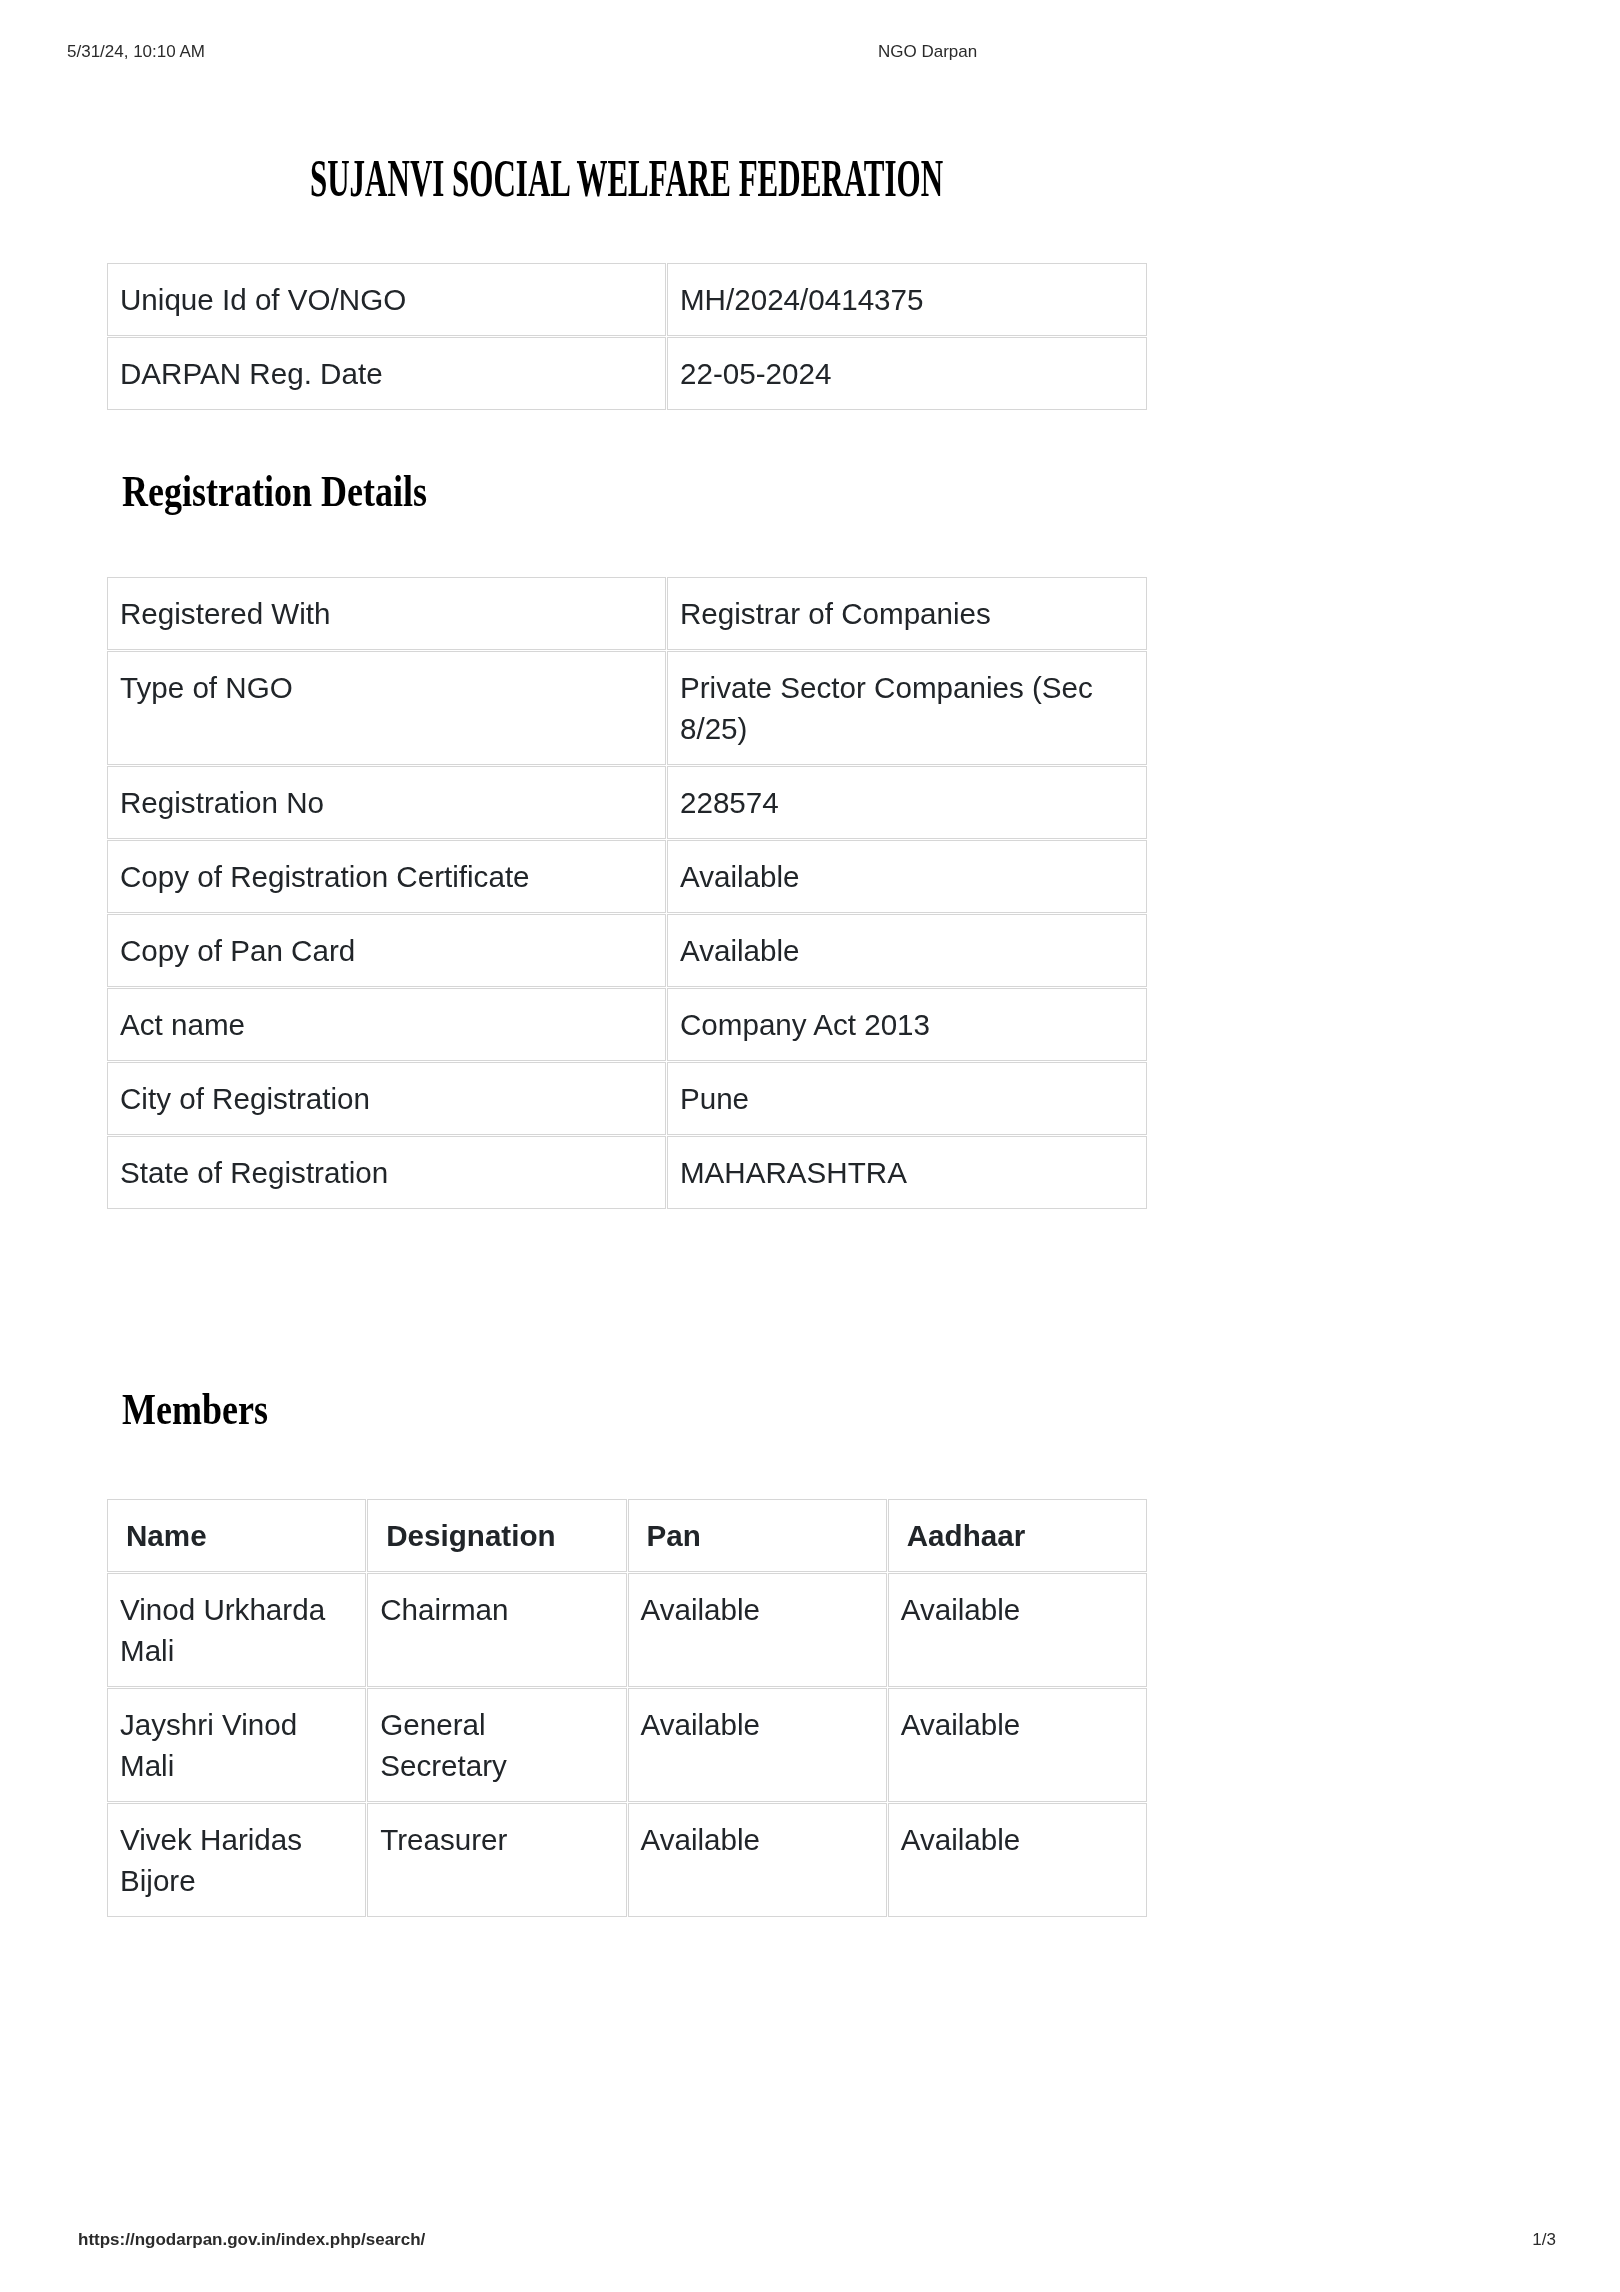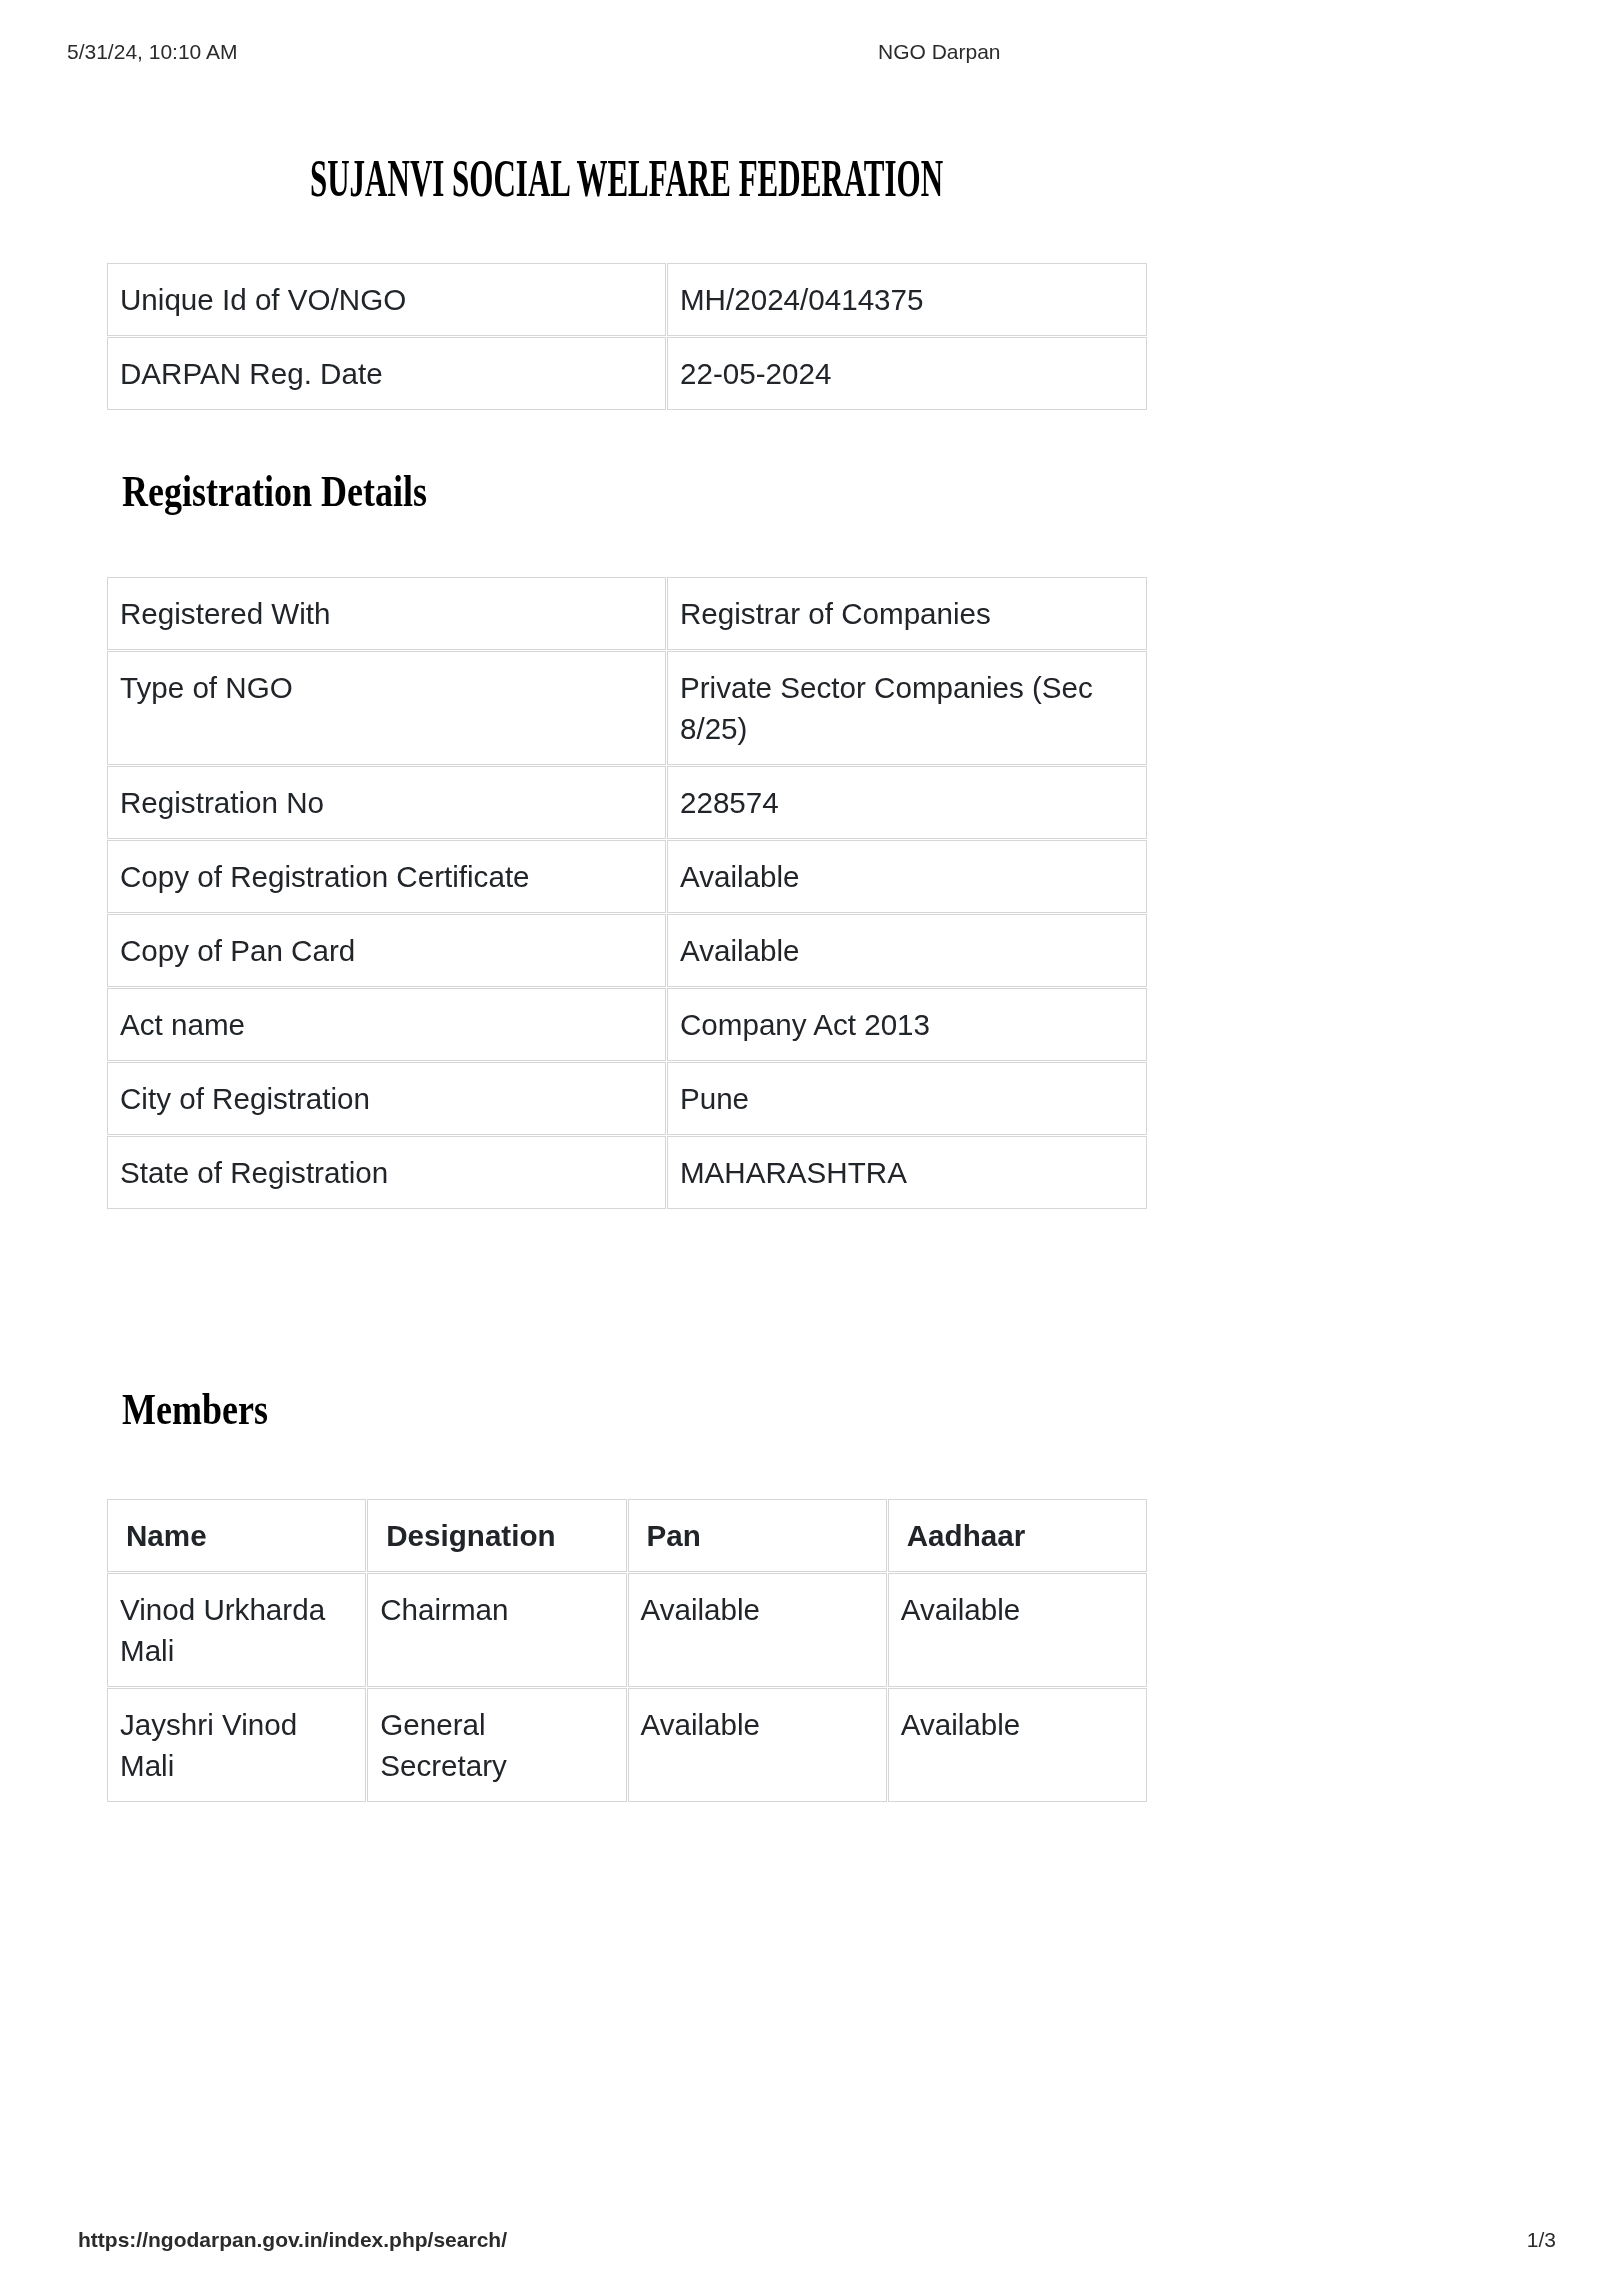--- a/index.html
+++ b/index.html
@@ -9,21 +9,21 @@
     height: 2293px;
     background: #ffffff;
     font-family: "Liberation Sans", "DejaVu Sans", sans-serif;
     color: #212529;
     overflow: hidden;
   }
 
   
   .ph-date, .ph-title, .pf-url, .pf-page {
     position: absolute;
-    font-size: 21px;
+    font-size: 17px;
     line-height: 27px;
     color: #2b2b2b;
     white-space: nowrap;
   }
   .ph-date  { left: 67px;  top: 38px; }
   .ph-title { left: 878px; top: 38px; }
   .pf-url   { left: 78px;  top: 2226px; font-weight: bold; }
   .pf-page  { right: 64px; top: 2226px; }
 
   
@@ -181,20 +181,26 @@
         <td>Chairman</td>
         <td>Available</td>
         <td>Available</td>
       </tr>
       <tr>
         <td>Jayshri Vinod Mali</td>
         <td>General Secretary</td>
         <td>Available</td>
         <td>Available</td>
       </tr>
+      <tr>
+        <td>Vivek Haridas Bijore</td>
+        <td>Treasurer</td>
+        <td>Available</td>
+        <td>Available</td>
+      </tr>
     </tbody>
       </table>
 
   </div>
 
   <span class="pf-url">https://ngodarpan.gov.in/index.php/search/</span>
   <span class="pf-page">1/3</span>
 
 </div>
 

